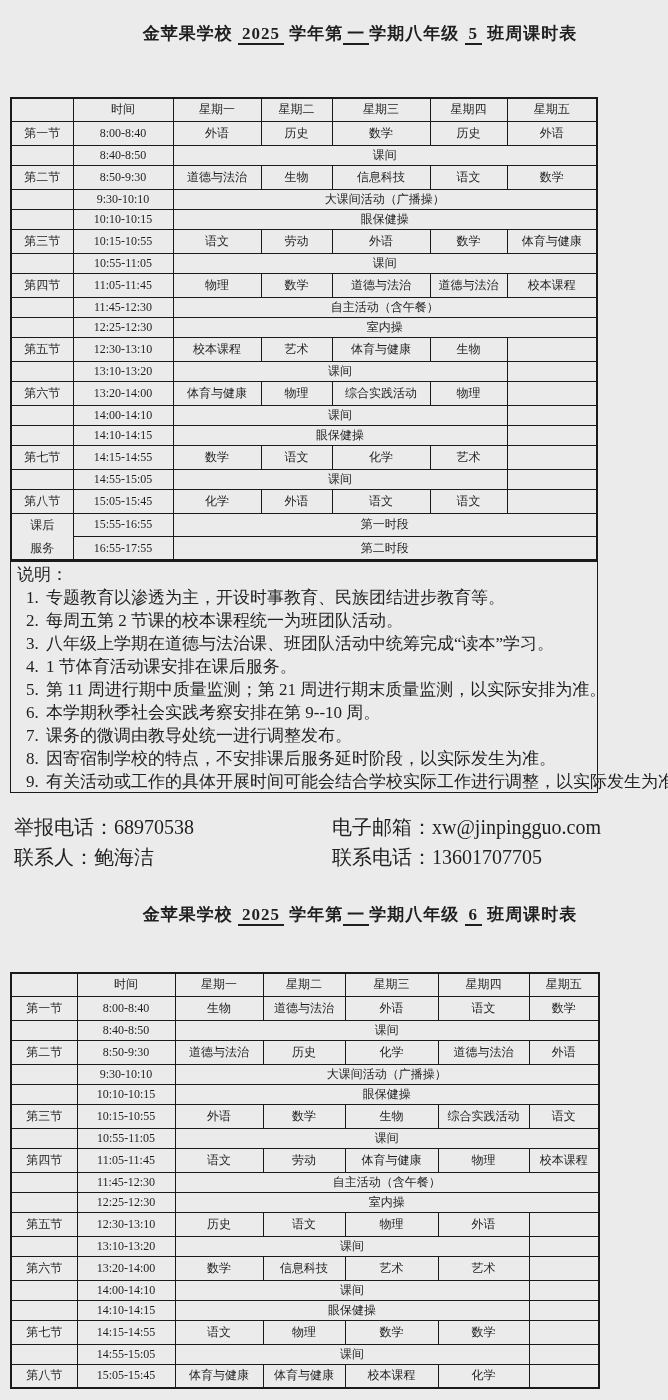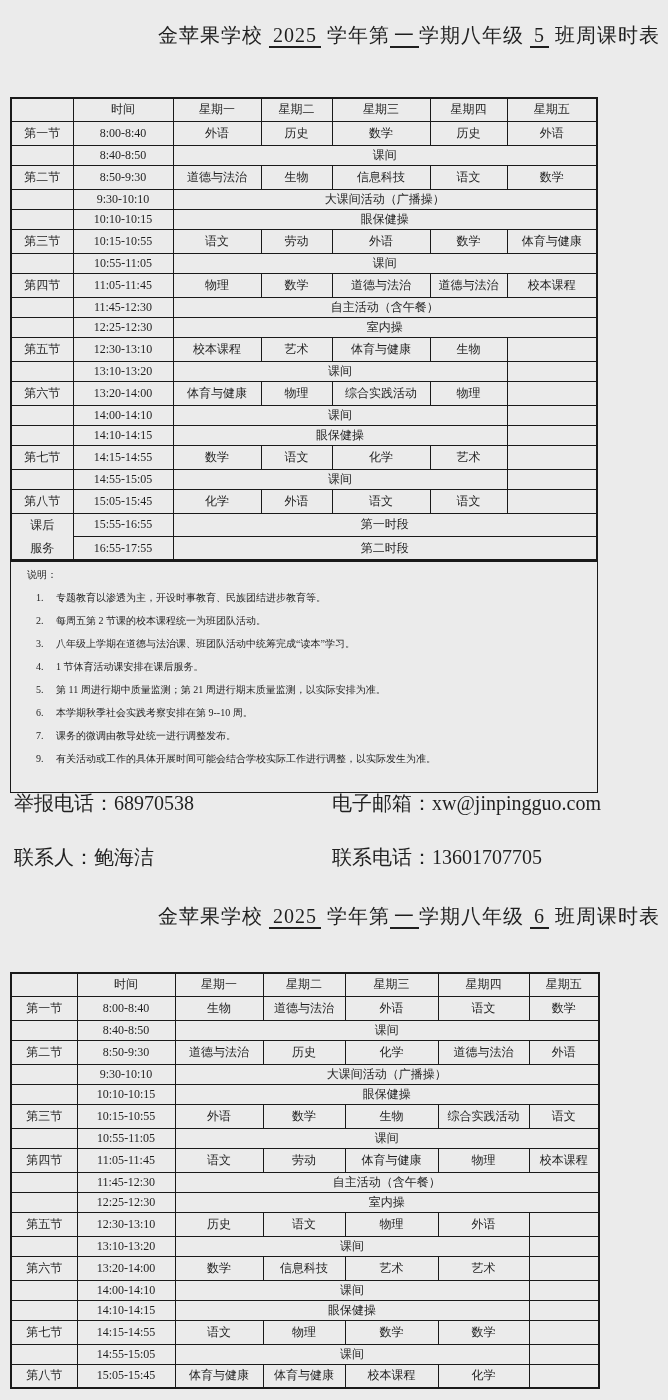--- a/index.html
+++ b/index.html
@@ -3,22 +3,22 @@
 <meta charset="utf-8">
 <style>
   html,body{margin:0;padding:0;}
   body{
     width:668px;height:1400px;position:relative;
     background:#ebebeb;color:#1f1f1f;
     font-family:"Liberation Serif","DejaVu Serif",serif;
     overflow:hidden;
   }
   .sheet-title{
-    position:absolute;left:60px;width:600px;text-align:right;
-    font-size:20px;font-weight:normal;letter-spacing:1px;white-space:nowrap;
+    position:absolute;left:60px;width:600px;text-align:center;
+    font-size:17px;font-weight:bold;letter-spacing:1px;white-space:nowrap;
   }
   #title1{top:22px;}
   #title2{top:903px;}
   .sheet-title .u{border-bottom:2px solid #1f1f1f;padding:0 4px;}
   table.timetable{
     position:absolute;left:10px;border-collapse:collapse;table-layout:fixed;
     border:2px solid #1a1a1a;
   }
   #table1{top:97px;}
   #table2{top:972px;}
@@ -28,27 +28,27 @@
     padding:0;overflow:hidden;white-space:nowrap;color:#1f1f1f;
   }
   tr.r-head{height:23px;padding-left:22px;}
   tr.r-class{height:24px;}
   tr.r-break{height:20px;padding-left:13px;}
   tr.r-svc{height:23px;}
   td.svc-sec div{line-height:23px;height:23px;}
   #notes{
     position:absolute;left:10px;top:559px;width:588px;height:234px;
     border:1.6px solid #1a1a1a;box-sizing:border-box;
-    font-size:10px;padding:3px 6px 0 16px;
+    font-size:17px;padding:3px 6px 0 6px;
   }
   .note-title{height:23px;line-height:23px;}
   .note-line{height:23px;line-height:23px;white-space:nowrap;}
   .note-num{display:inline-block;min-width:20px;margin-left:9px;}
   .contact-line{position:absolute;left:0;width:668px;height:30px;font-size:20px;line-height:30px;}
-  #contact-line1{top:788px;}
+  #contact-line1{top:812px;}
   #contact-line2{top:842px;}
   .c-left{position:absolute;left:14px;white-space:nowrap;}
   .c-right{position:absolute;left:332px;white-space:nowrap;}
 </style>
 </head>
 <body>
 
 <div id="title1" class="sheet-title"><span>金苹果学校 </span><span class="u">2025</span><span> 学年第</span><span class="u">一</span><span>学期八年级 </span><span class="u">5</span><span> 班周课时表</span></div>
 
 <table id="table1" class="timetable">
@@ -217,20 +217,21 @@
 <div id="notes">
   <div class="note-title">说明：</div>
   <div id="notes-list">
       <div class="note-line"><span class="note-num">1.</span><span>专题教育以渗透为主，开设时事教育、民族团结进步教育等。</span></div>
       <div class="note-line"><span class="note-num">2.</span><span>每周五第 2 节课的校本课程统一为班团队活动。</span></div>
       <div class="note-line"><span class="note-num">3.</span><span>八年级上学期在道德与法治课、班团队活动中统筹完成“读本”学习。</span></div>
       <div class="note-line"><span class="note-num">4.</span><span>1 节体育活动课安排在课后服务。</span></div>
       <div class="note-line"><span class="note-num">5.</span><span>第 11 周进行期中质量监测；第 21 周进行期末质量监测，以实际安排为准。</span></div>
       <div class="note-line"><span class="note-num">6.</span><span>本学期秋季社会实践考察安排在第 9--10 周。</span></div>
       <div class="note-line"><span class="note-num">7.</span><span>课务的微调由教导处统一进行调整发布。</span></div>
+      <div class="note-line"><span class="note-num">8.</span><span>因寄宿制学校的特点，不安排课后服务延时阶段，以实际发生为准。</span></div>
       <div class="note-line"><span class="note-num">9.</span><span>有关活动或工作的具体开展时间可能会结合学校实际工作进行调整，以实际发生为准。</span></div>
     </div>
 </div>
 
 <div id="contact-line1" class="contact-line">
   <span class="c-left"><span>举报电话：</span><span>68970538</span></span>
   <span class="c-right"><span>电子邮箱：</span><span>xw@jinpingguo.com</span></span>
 </div>
 <div id="contact-line2" class="contact-line">
   <span class="c-left"><span>联系人：</span><span>鲍海洁</span></span>

